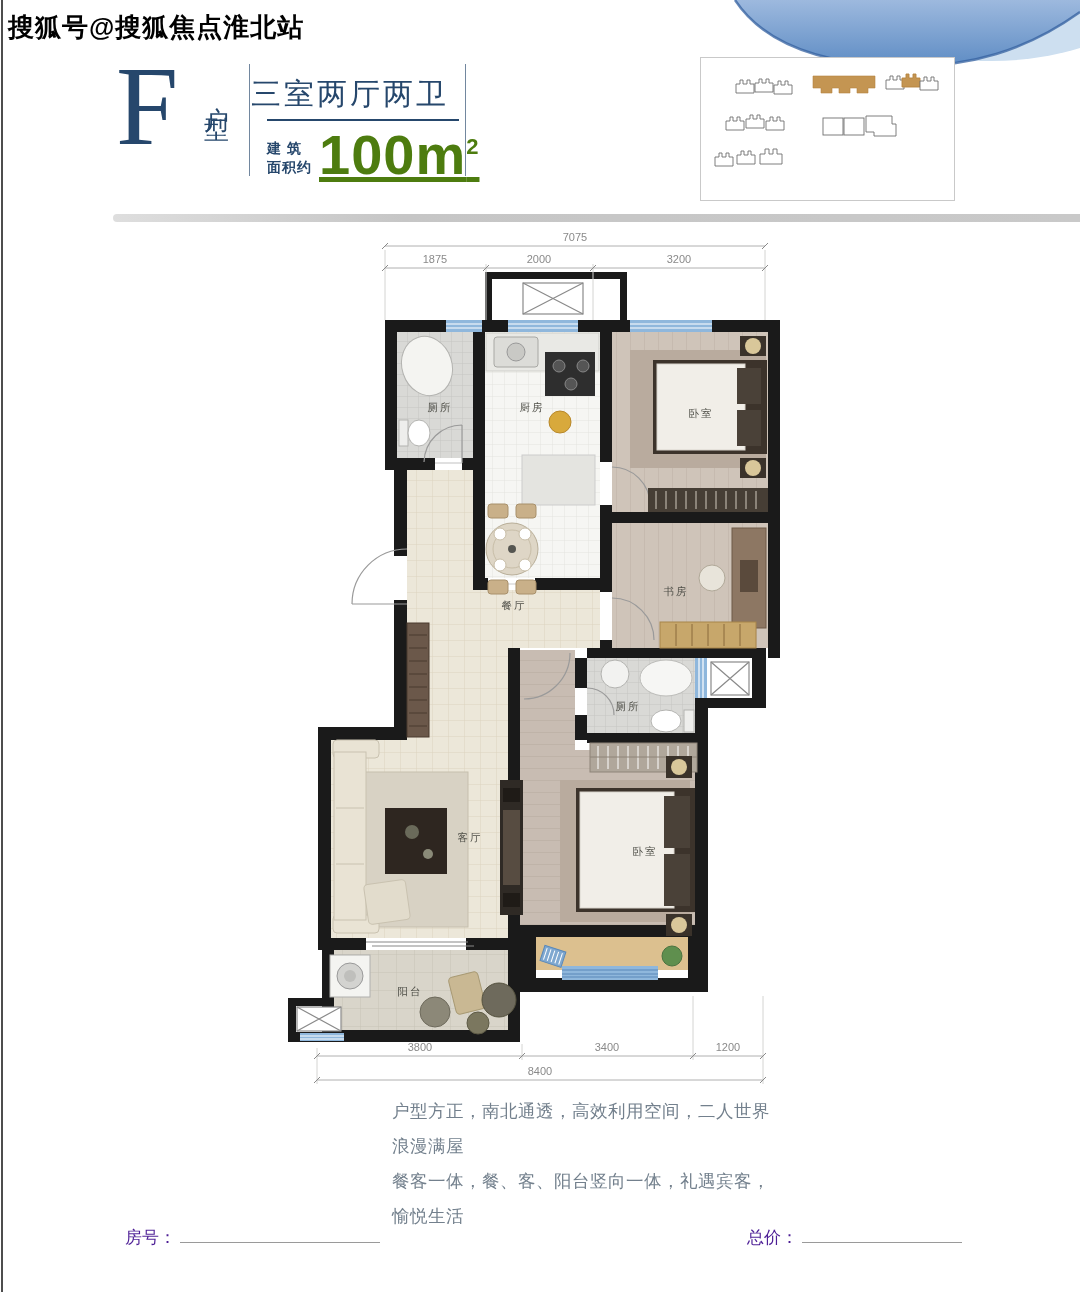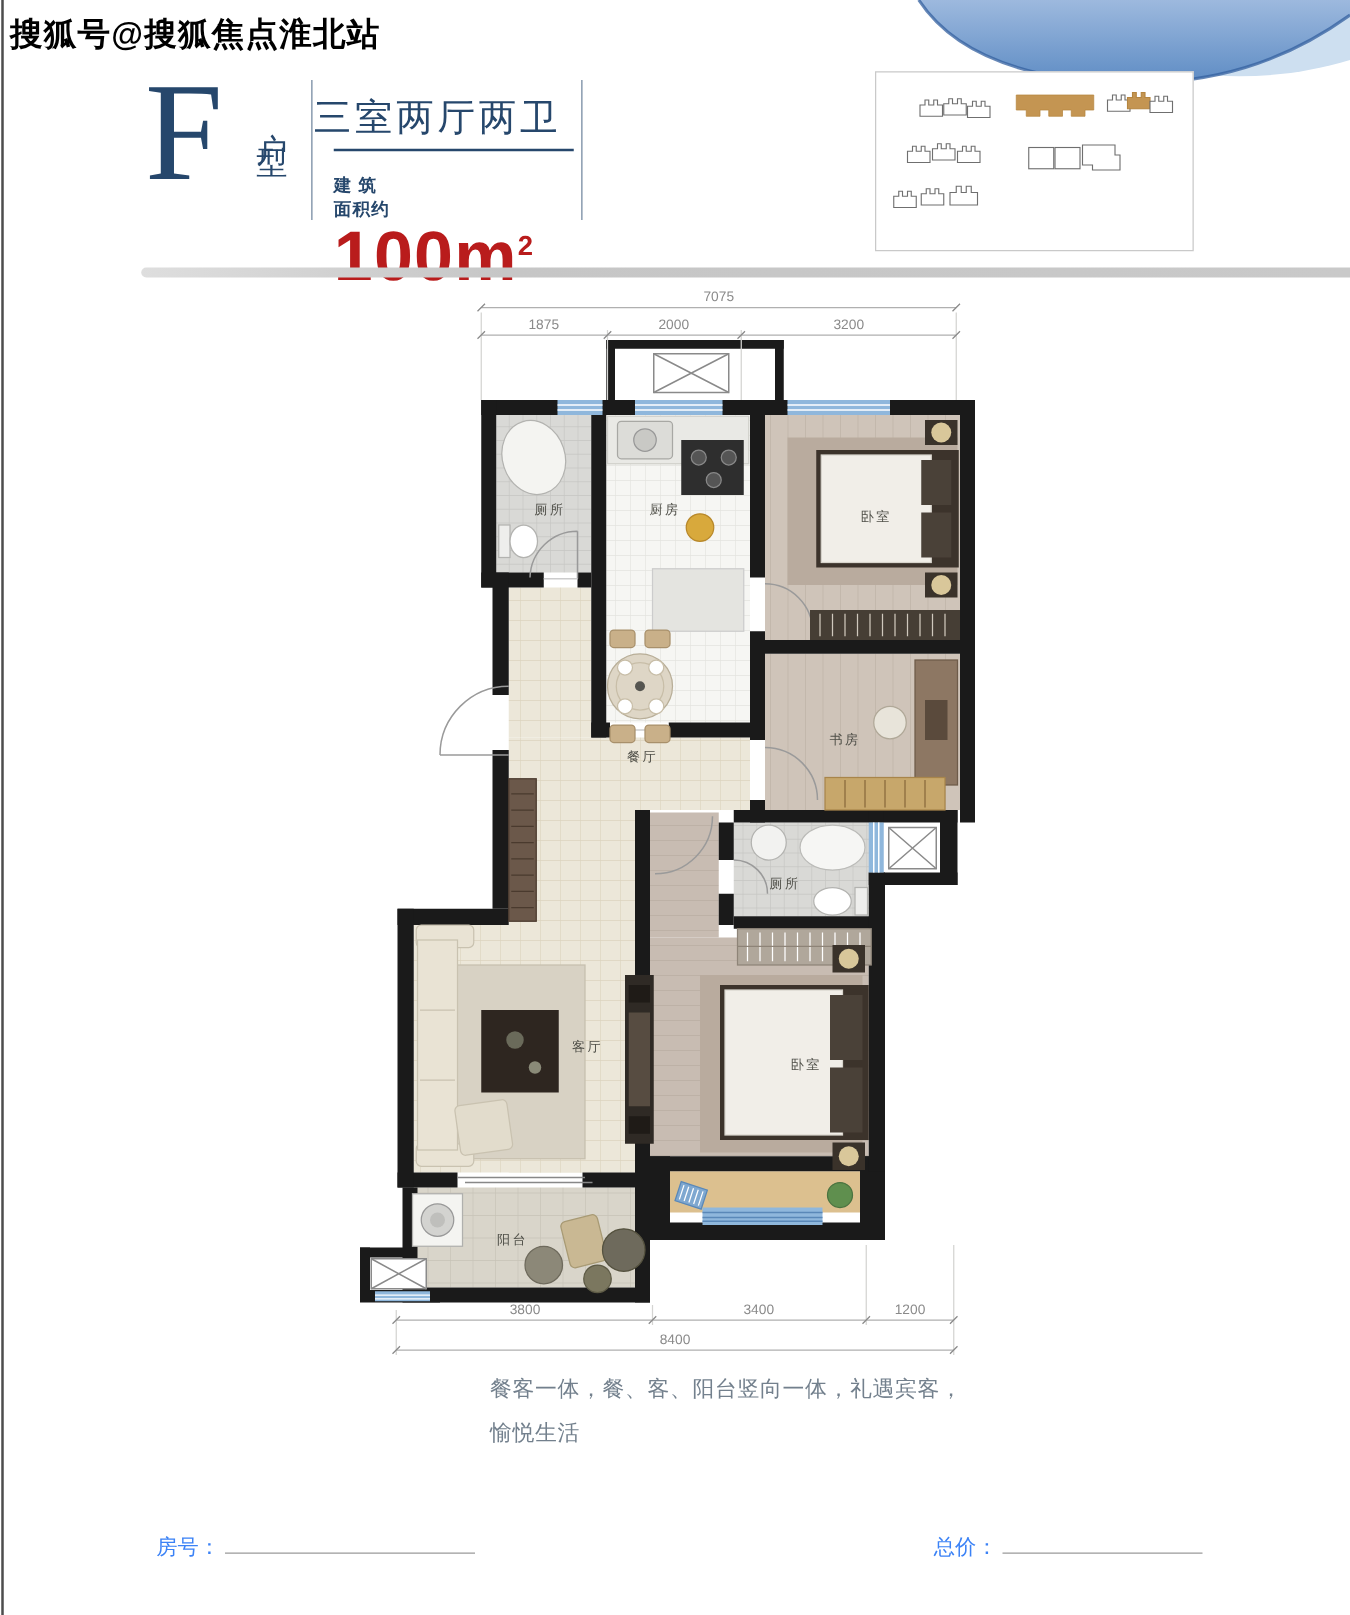--- a/index.html
+++ b/index.html
@@ -15,31 +15,31 @@
   
   .f-letter{position:absolute;left:116px;top:50px;font-family:"Liberation Serif",serif;
         font-size:112px;line-height:1;color:#26476c;}
   .unit-type{position:absolute;left:201px;top:86px;writing-mode:vertical-rl;text-orientation:upright;
         font-size:25px;letter-spacing:11px;color:#26476c;font-weight:500;}
   .vdiv{position:absolute;top:64px;width:1px;height:112px;background:#26476c;opacity:.65;}
   .vdiv1{left:249px;} .vdiv2{left:465px;}
   .layout-text{position:absolute;left:251px;top:74px;font-size:30px;color:#26476c;
         font-weight:500;letter-spacing:3px;}
   .layout-underline{position:absolute;left:267px;top:119px;width:192px;height:2px;background:#26476c;}
-  .area-row{position:absolute;left:267px;top:127px;display:flex;align-items:flex-start;flex-direction:column;}
+  .area-row{position:absolute;left:267px;top:127px;display:flex;align-items:flex-start;}
   .area-prefix{margin-top:12px;margin-right:7px;font-size:14px;font-weight:600;color:#26476c;
         line-height:19px;letter-spacing:1px;white-space:pre-line;}
-  .area-value{font-size:56px;font-weight:700;color:#b91c1c;line-height:1.0;letter-spacing:1px;}
+  .area-value{font-size:56px;font-weight:700;color:#4d7c0f;line-height:1.0;letter-spacing:1px;text-decoration:underline;}
   .area-value sup{font-size:22px;font-weight:700;}
   .divider-bar{position:absolute;left:113px;top:214px;width:967px;height:8px;border-radius:4px 0 0 4px;
         background:linear-gradient(90deg,#dedede,#c6c6c6 30%,#c9c9c9);}
   .floorplan{position:absolute;left:270px;top:225px;width:530px;height:865px;}
   .description{position:absolute;left:392px;top:1094px;width:380px;font-size:17.5px;color:#73808d;
         line-height:35px;letter-spacing:.5px;}
-  .footer{position:absolute;left:0;top:1226px;width:1080px;height:40px;font-size:17px;color:#3b82f6;}
+  .footer{position:absolute;left:0;top:1226px;width:1080px;height:40px;font-size:17px;color:#4c1d95;}
   .field{position:absolute;white-space:nowrap;}
   .f1{left:125px;} .f2{left:420px;} .f3{left:747px;}
   .fline{display:inline-block;height:13px;border-bottom:1.5px solid #9a9a9a;margin-left:4px;}
   .l1{width:200px;} .l2{width:195px;} .l3{width:160px;}
   svg text{font-family:"Liberation Sans",sans-serif;}
 </style>
 </head>
 <body>
 
 <div class="page">
@@ -409,20 +409,21 @@
       <text x="539" y="263">2000</text>
       <text x="679" y="263">3200</text>
       <text x="420" y="1051">3800</text>
       <text x="607" y="1051">3400</text>
       <text x="728" y="1051">1200</text>
       <text x="540" y="1075">8400</text>
     </g>
   </svg>
 
   <div class="description">
+    <div>户型方正，南北通透，高效利用空间，二人世界浪漫满屋</div>
     <div>餐客一体，餐、客、阳台竖向一体，礼遇宾客，愉悦生活</div>
 
   </div>
 
   <div class="footer">
     <div class="field f1">
       <span>房号：</span><span class="fline l1"></span>
     </div>
     <div class="field f3">
       <span>总价：</span><span class="fline l3"></span>

